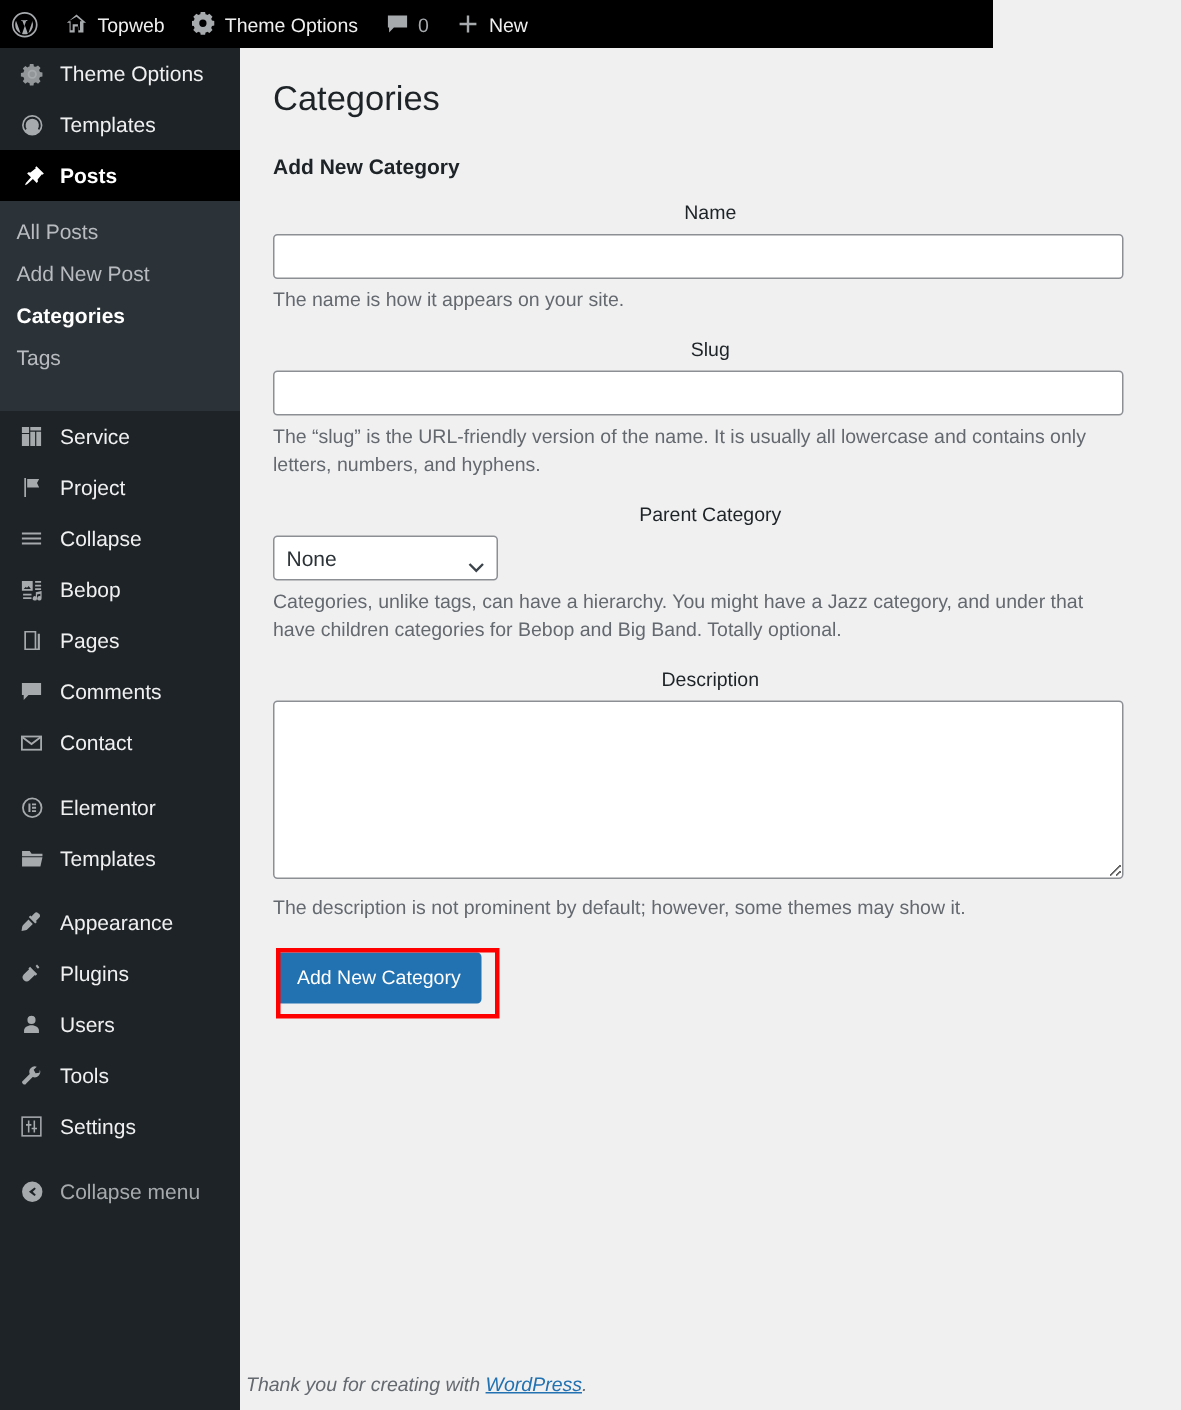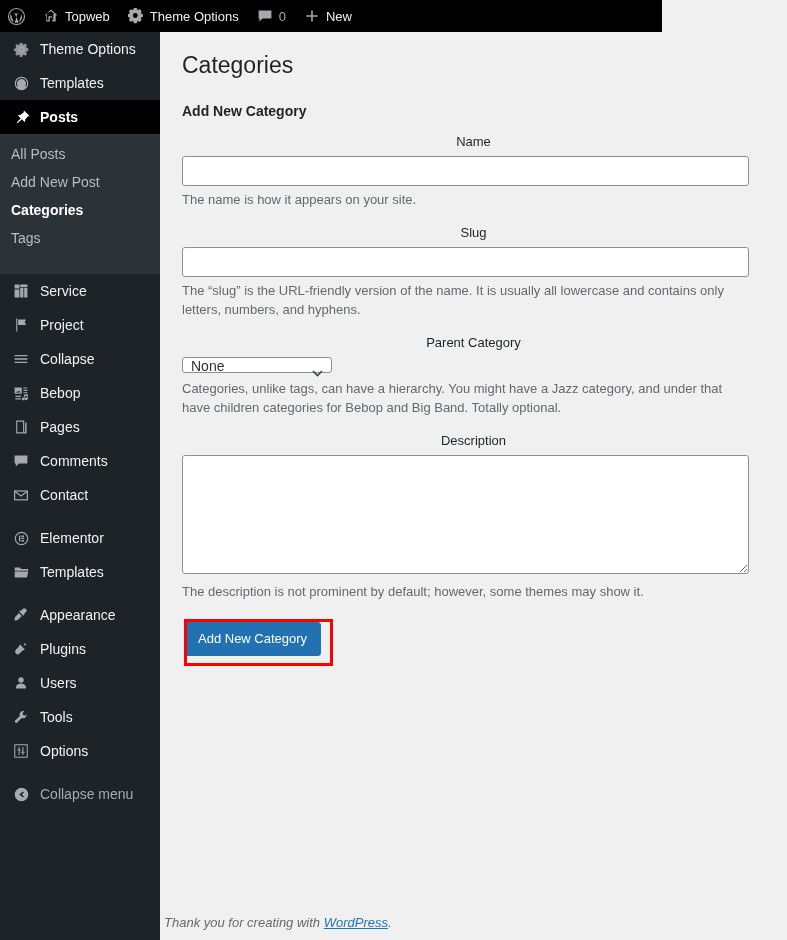--- a/index.html
+++ b/index.html
@@ -134,21 +134,21 @@
     border: 1px solid #8c8f94;
     border-radius: 3px;
     background: #fff;
     padding: 6px 8px;
     font-size: 14px;
     resize: vertical;
     font-family: "Liberation Sans", sans-serif;
     color: #2c3338;
   }
   .form-field select {
-    width: 150px; height: 16px;
+    width: 150px; height: 30px;
     border: 1px solid #8c8f94;
     border-radius: 3px;
     background: #fff;
     font-size: 14px;
     color: #2c3338;
     padding: 0 24px 0 8px;
     font-family: "Liberation Sans", sans-serif;
     -webkit-appearance: none; appearance: none;
   }
   .select-wrap { position: relative; display: inline-block; }
@@ -410,21 +410,21 @@
     <span class="mi-label">Tools</span>
   </div>
 
   <div class="menu-item">
     <span class="mi-icon">
       <svg width="16" height="16" viewBox="0 0 20 20" fill="currentColor">
         <rect x="2.2" y="2.2" width="15.6" height="15.6" fill="none" stroke="currentColor" stroke-width="1.3"></rect>
         <path d="M7 5h1.3v10H7V5zm-1.6 3h4.5v1.3H5.4V8zM11.7 5H13v10h-1.3V5zm-1.6 6h4.5v1.3h-4.5V11z"></path>
       </svg>
     </span>
-    <span class="mi-label">Options</span>
+    <span class="mi-label">Settings</span>
   </div>
 
   <div class="menu-gap"></div>
 
   <div class="menu-item">
     <span class="mi-icon">
       <svg width="17" height="17" viewBox="0 0 20 20" fill="currentColor">
         <path d="M10 2a8 8 0 100 16 8 8 0 000-16zm1.8 4.6l1 1-2.4 2.4 2.4 2.4-1 1L7.4 10l4.4-3.4z"></path>
       </svg>
     </span>

